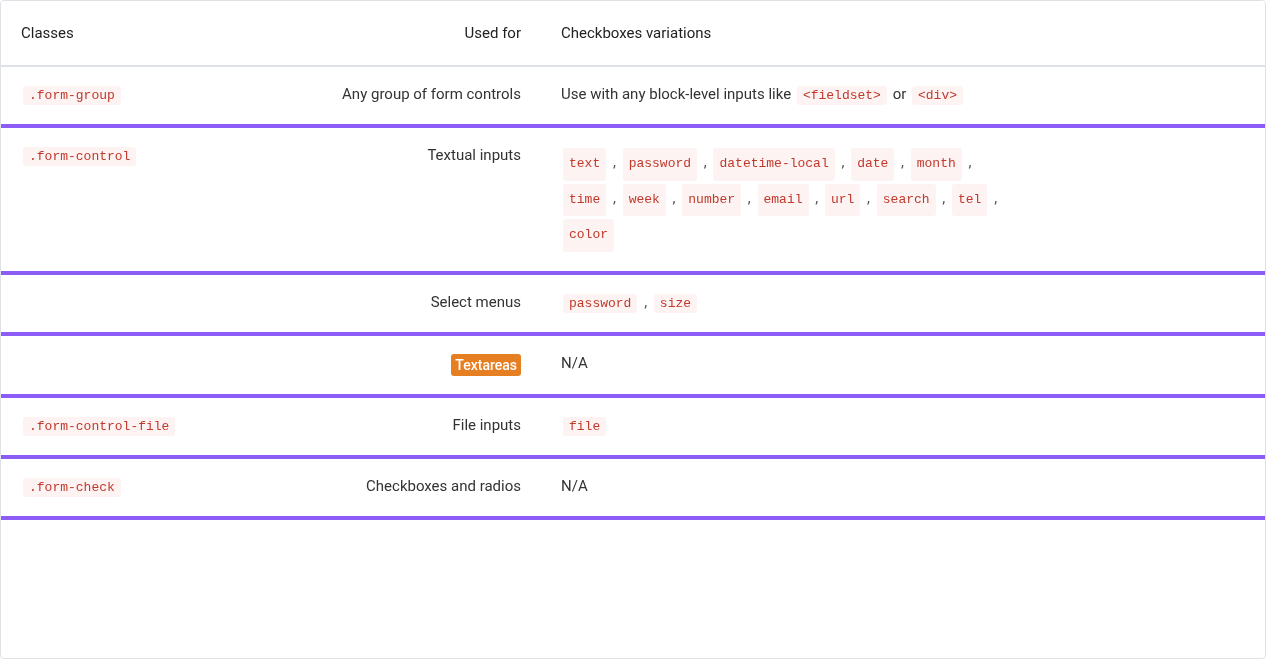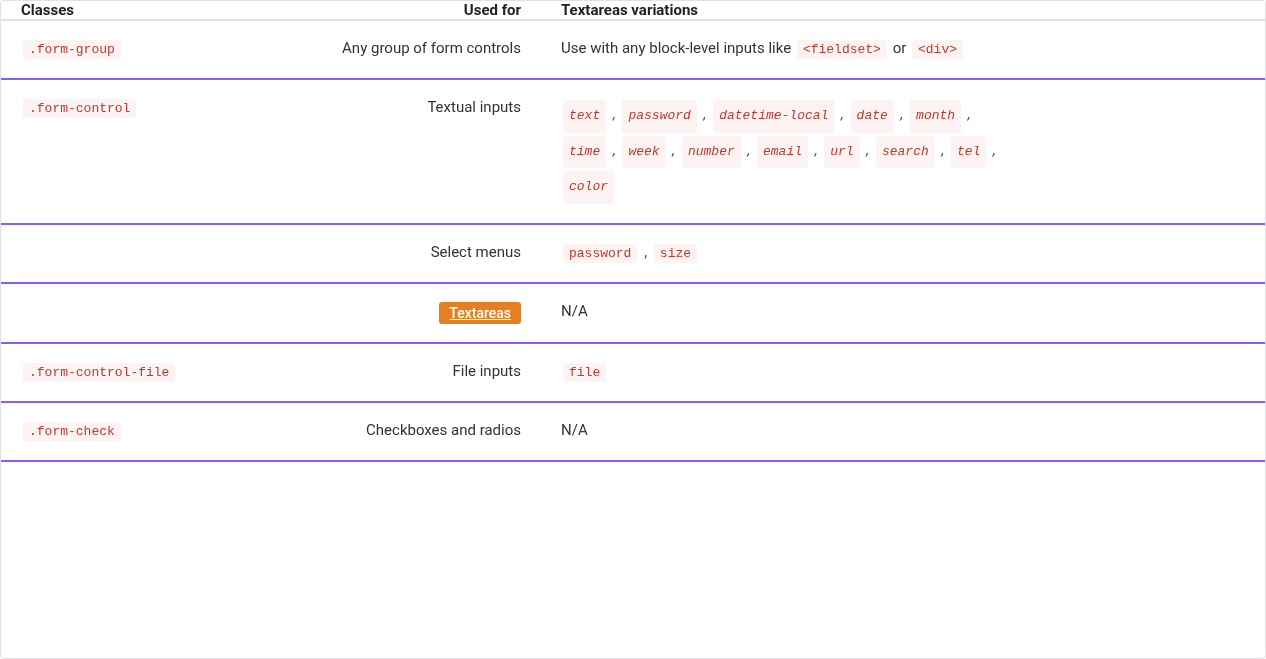--- a/index.html
+++ b/index.html
@@ -27,29 +27,29 @@
       width: 100%;
       border-collapse: collapse;
     }
 
     thead tr {
       background: #fff;
       border-bottom: 2px solid #dee2e6;
     }
 
     thead th {
-      padding: 0 20px;
+      padding: 23px 20px;
       text-align: left;
-      font-weight: 700;
+      font-weight: 400;
       font-size: 15px;
       color: #222;
     }
 
     tbody tr {
-      border-bottom: 2px solid #8b5cf6;
+      border-bottom: 4px solid #8b5cf6;
     }
 
     tbody td {
       padding: 18px 20px;
       vertical-align: top;
     }
 
     .col-classes {
       width: 220px;
     }
@@ -73,46 +73,44 @@
       border-radius: 3px;
       margin: 1px 2px;
     }
 
     .code-badge-highlight {
       display: inline-block;
       background-color: #e67e22;
       color: #fff;
       font-family: -apple-system, BlinkMacSystemFont, "Segoe UI", Roboto, sans-serif;
       font-size: 14px;
-      padding: 3px 10px;
+      padding: 3px 4px;
       border-radius: 3px;
       font-weight: 500;
-      text-decoration: underline;
     }
 
     .variation-line {
       line-height: 2.2;
-      font-style: italic;
     }
 
     .separator {
       color: #555;
       margin: 0 1px;
     }
   </style>
 </head>
 <body>
 
 <div class="table-container">
   <table>
     <thead>
       <tr>
         <th class="col-classes">Classes</th>
         <th class="col-used-for">Used for</th>
-        <th class="col-variations">Textareas variations</th>
+        <th class="col-variations">Checkboxes variations</th>
       </tr>
     </thead>
     <tbody>
 
       <tr>
         <td class="col-classes">
           <span class="code-badge">.form-group</span>
         </td>
         <td class="col-used-for">
           <span>Any group of form controls</span>

